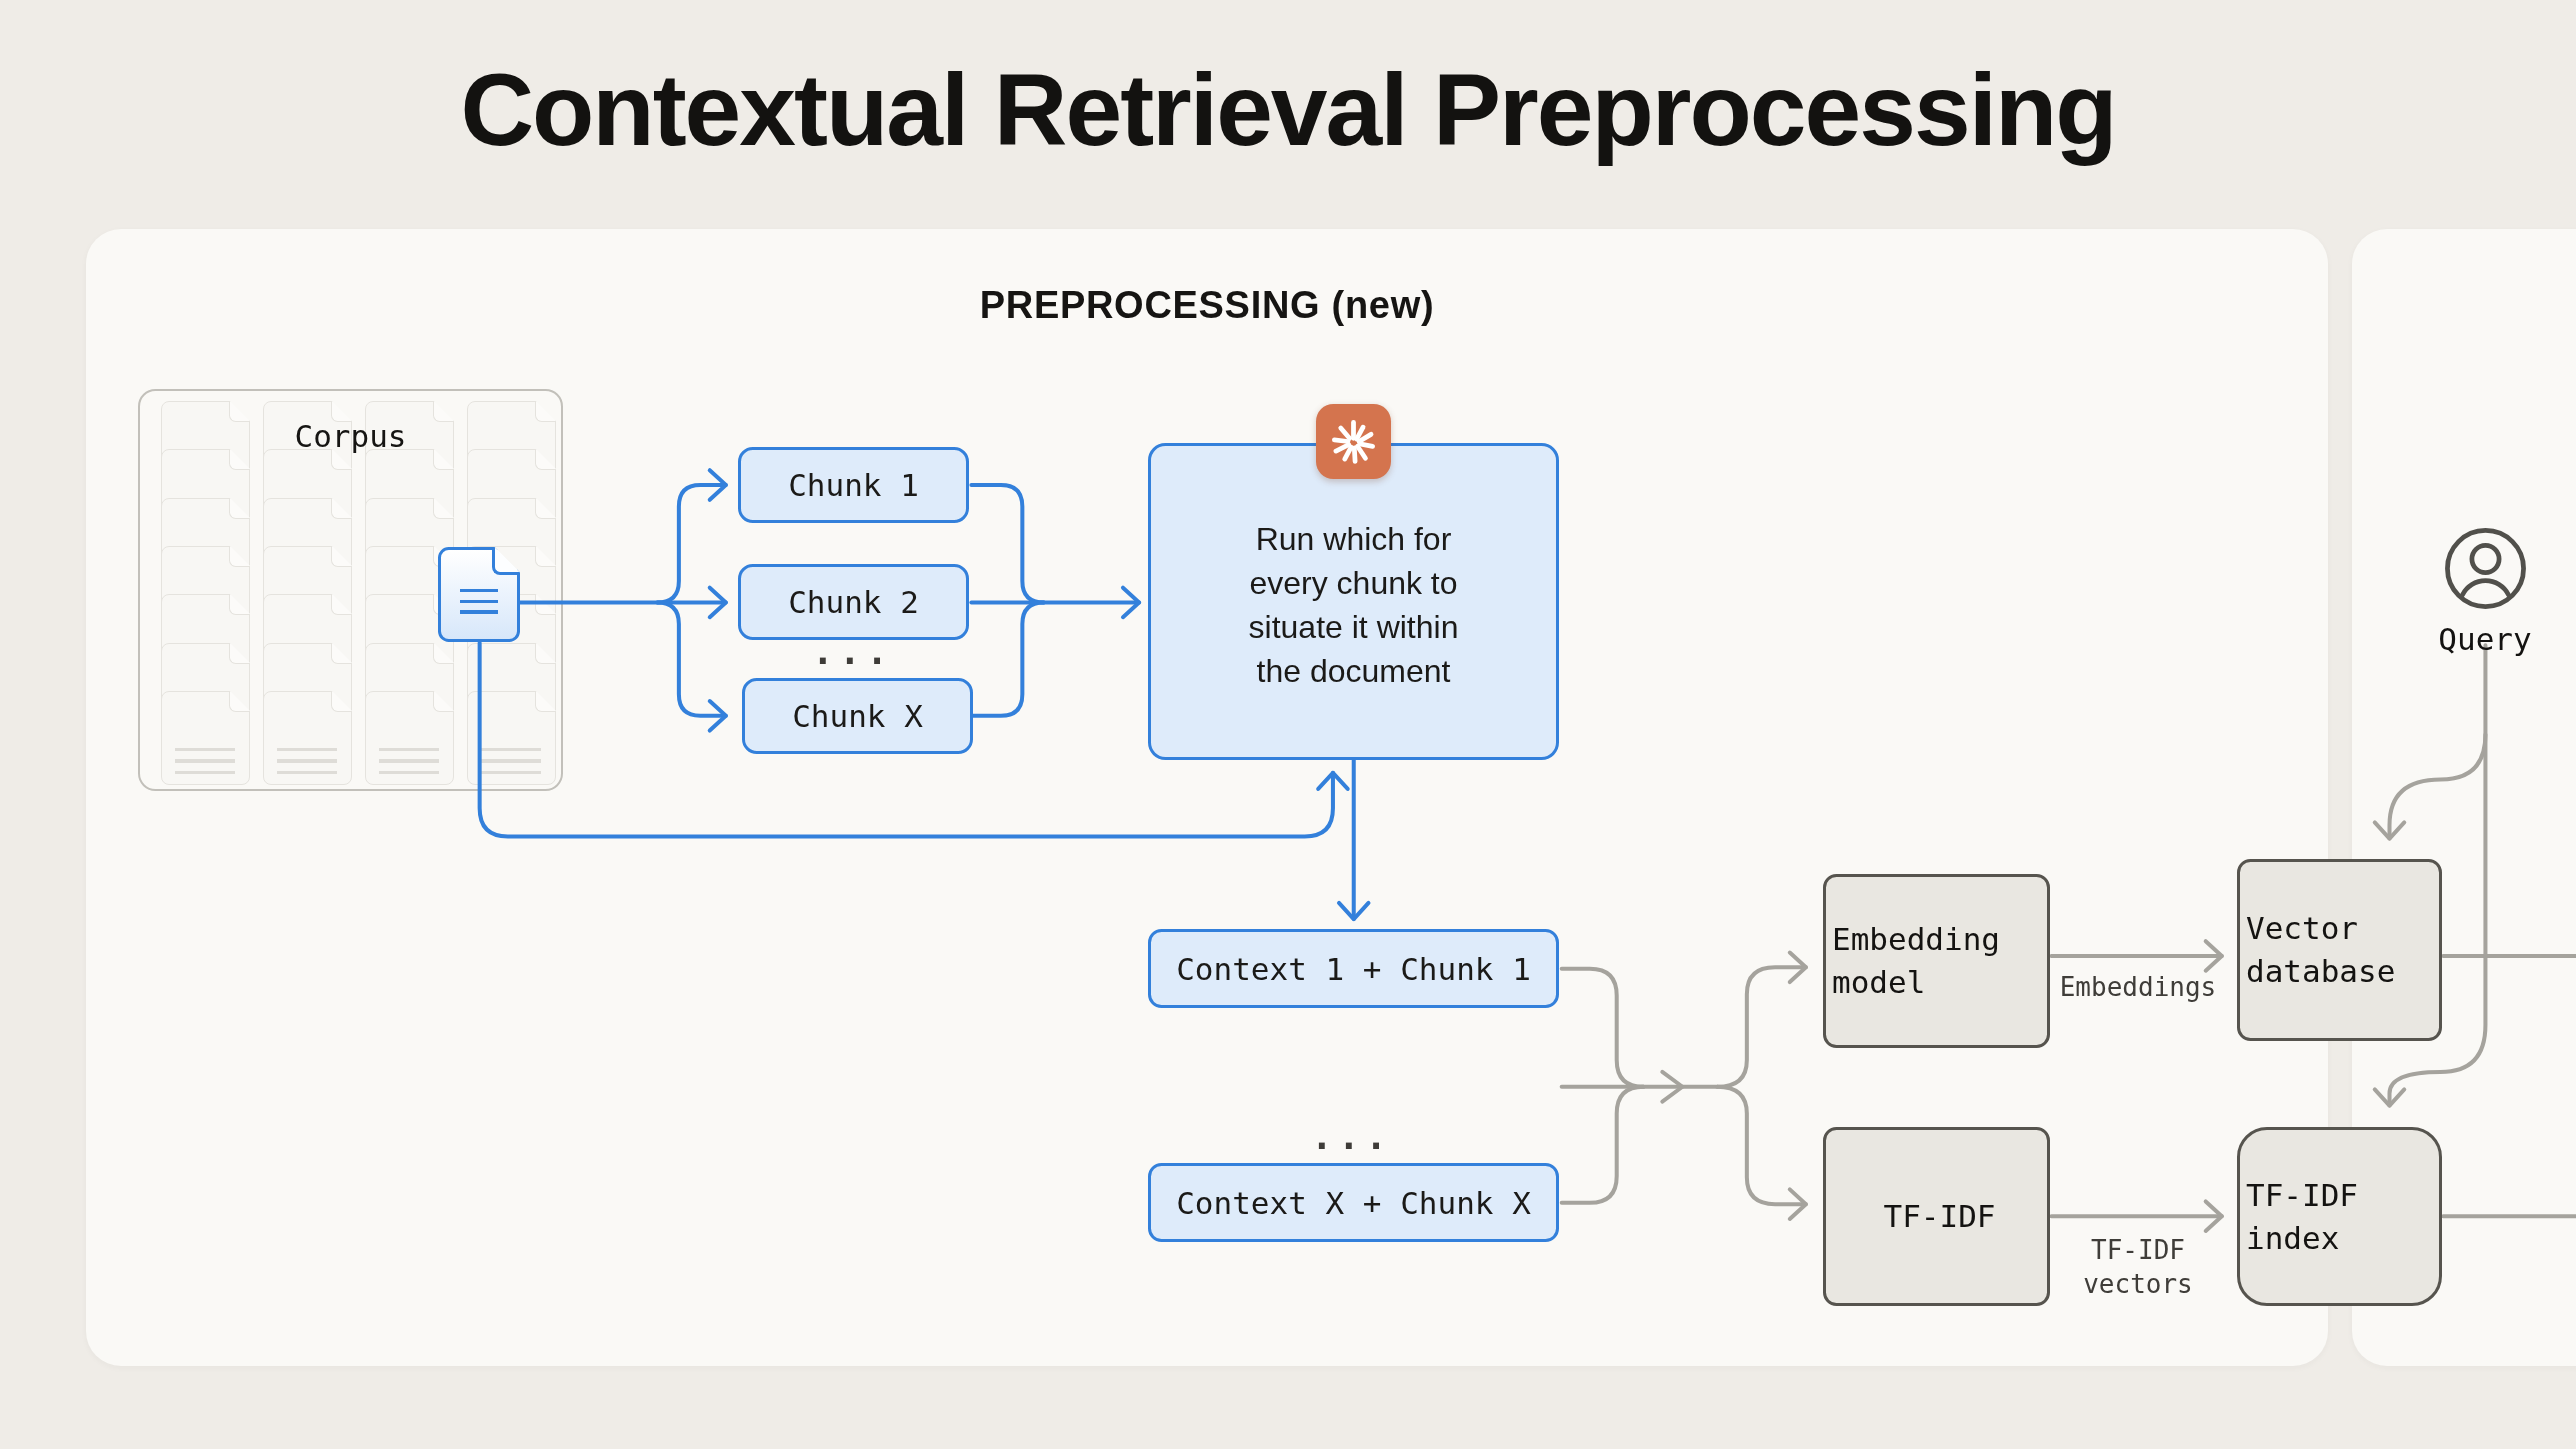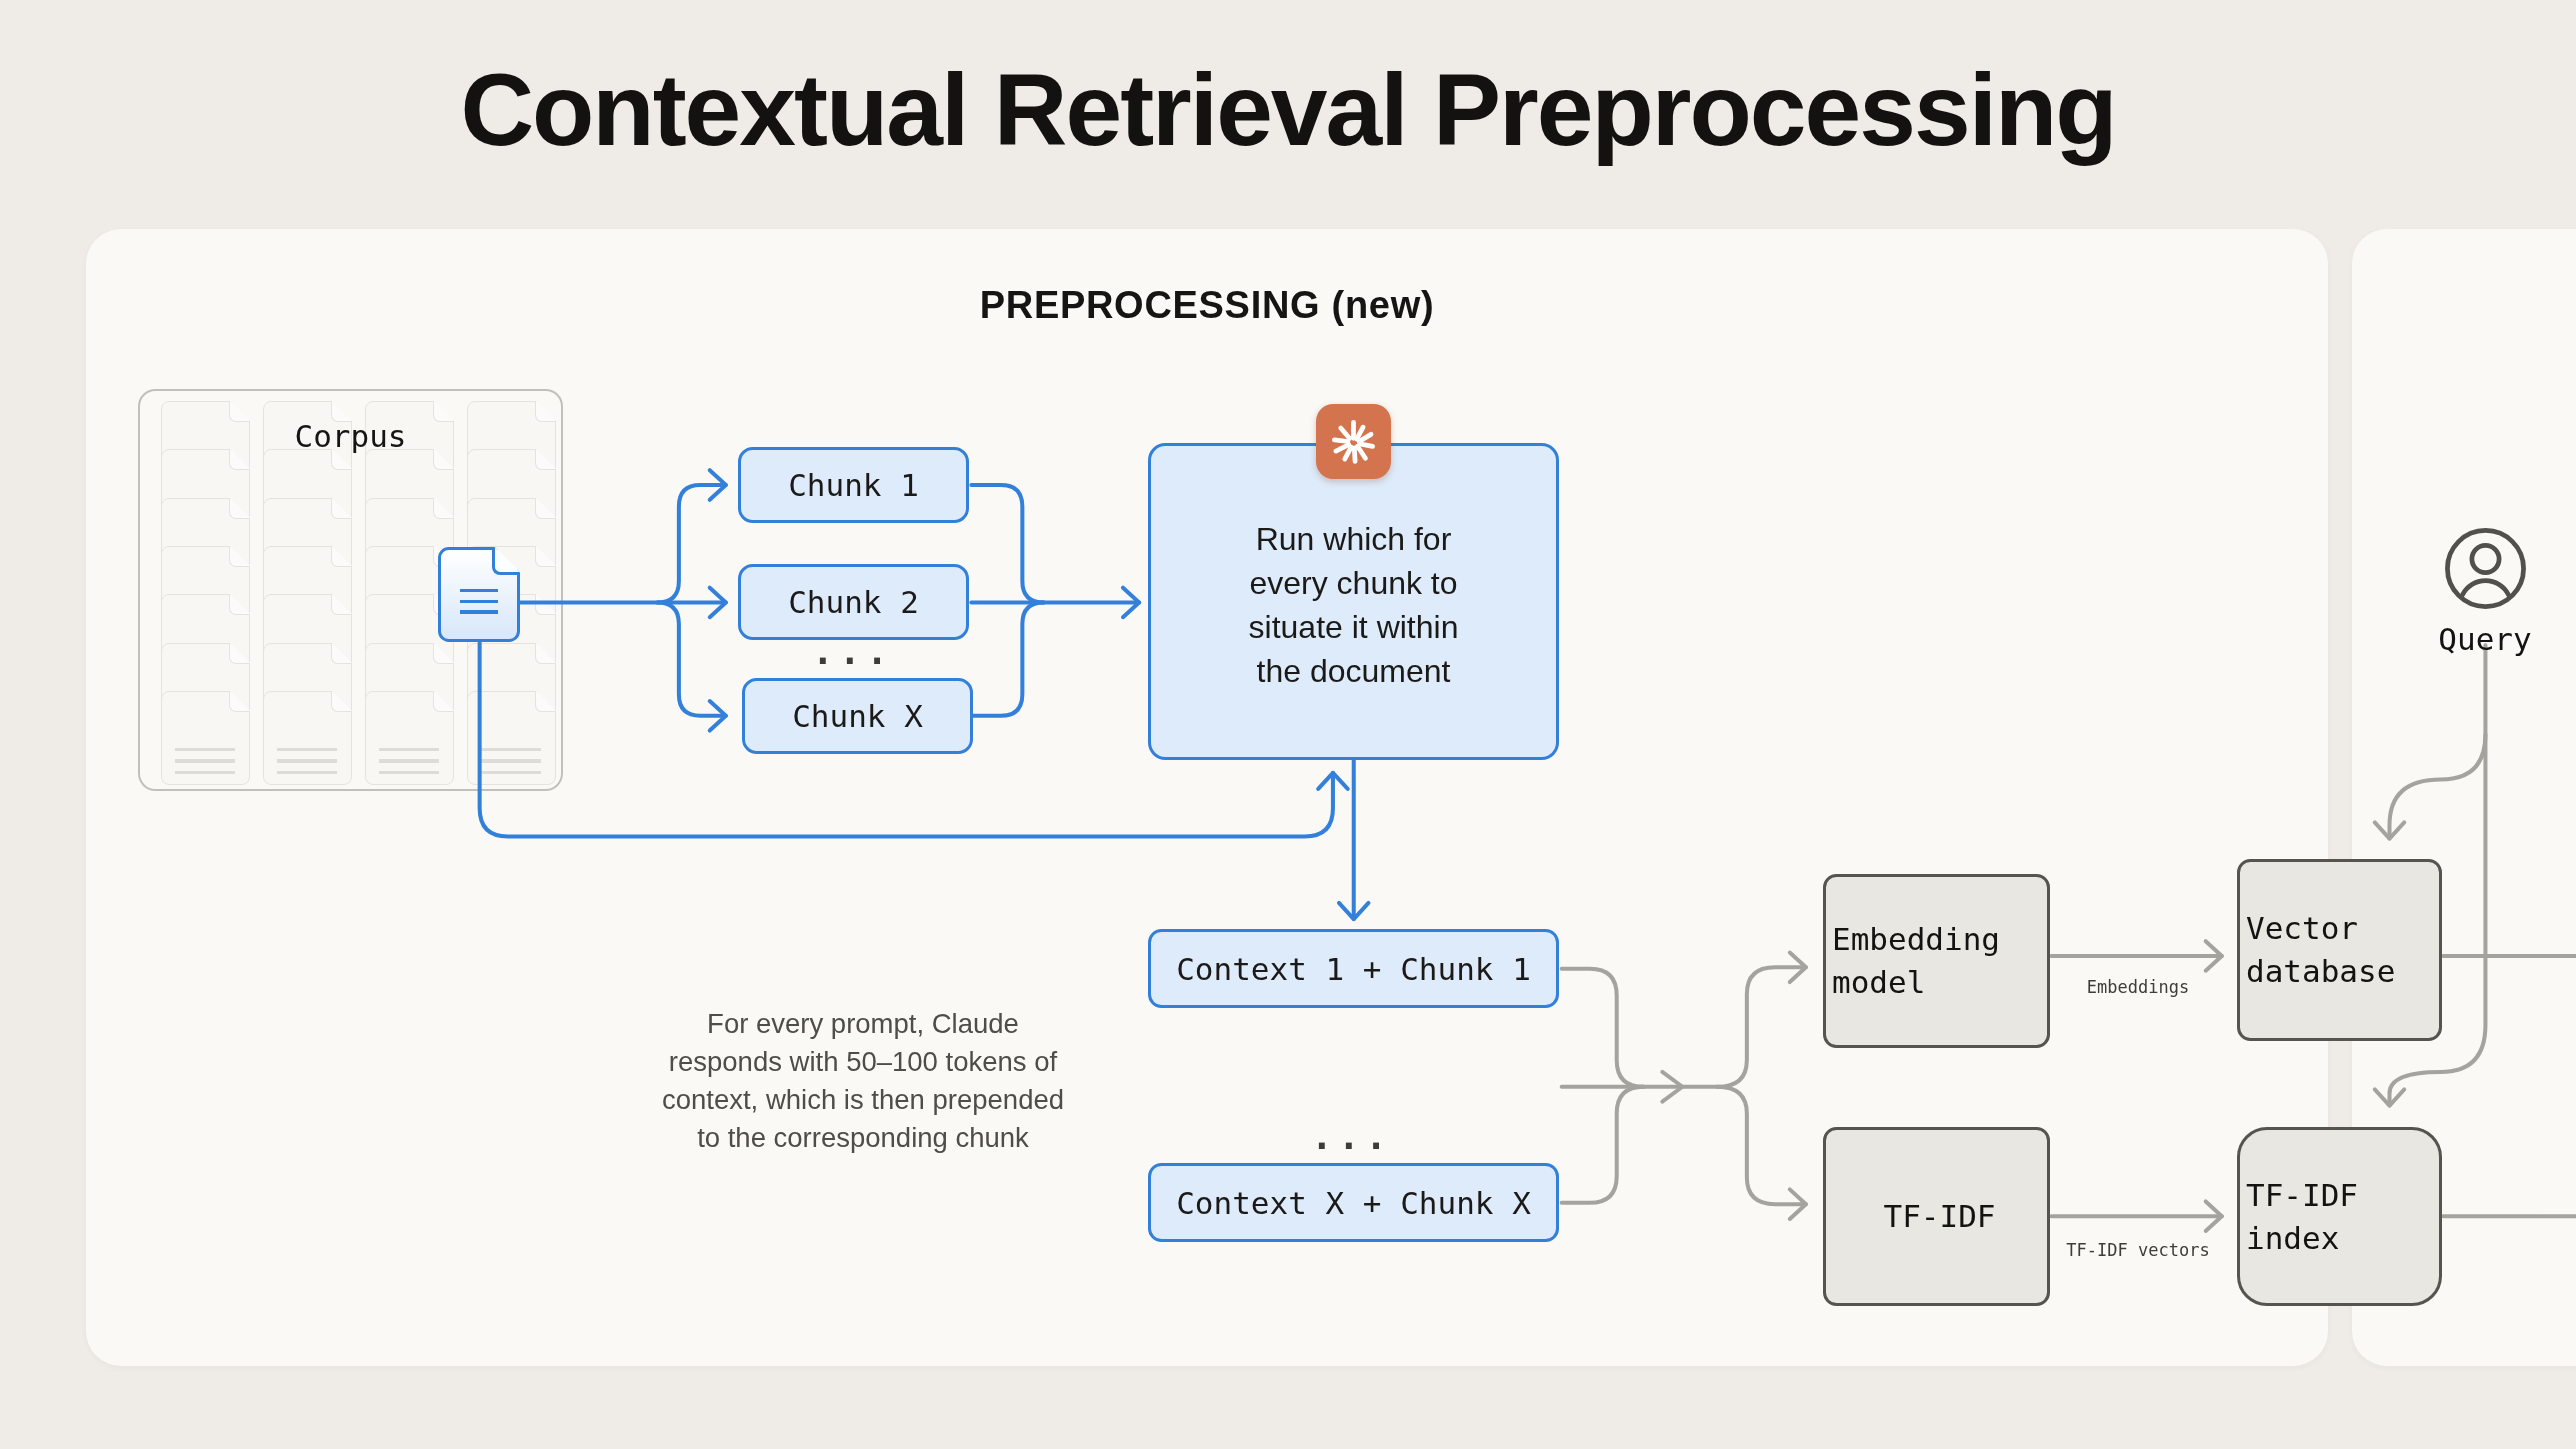--- a/index.html
+++ b/index.html
@@ -76,21 +76,21 @@
     font-size:27.5px; line-height:38px; color:var(--note-text); z-index:4;}
 
   .gray-box{position:absolute; background:var(--gray-box-fill); border:3.4px solid var(--gray-box-border);
     border-radius:13.4px; display:flex; align-items:center; justify-content:center; text-align:left;
     color:#141311; font-family:"DejaVu Sans Mono", monospace; font-size:31px; line-height:43px; z-index:5;padding-left:6px;}
   #embedding-model-box{left:1823px; top:874px; width:227px; height:174px;}
   #tfidf-box{left:1823px; top:1127px; width:227px; height:179px;}
   #vector-db-box{left:2237px; top:859px; width:205px; height:182px;}
   #tfidf-index-box{left:2237px; top:1127px; width:205px; height:179px;border-radius:30px;}
 
-  .edge-label{position:absolute; font-family:"DejaVu Sans Mono", monospace; font-size:17px;
+  .edge-label{position:absolute; font-family:"DejaVu Sans Mono", monospace; font-size:26px;
     line-height:34px; color:#3F3D39; text-align:center; z-index:4;}
   #embeddings-label{left:2053px; top:970px; width:170px;}
   #tfidf-vectors-label{left:2053px; top:1233px; width:170px;}
 
   #query-group{position:absolute; left:2398px; top:525px; width:174px; text-align:center; z-index:5;}
   #query-label{font-family:"DejaVu Sans Mono", monospace; font-size:31px; color:#141311; margin-top:6.7px;}
 
   #connector-svg{position:absolute; left:0; top:0; z-index:3;}
   .blue-path{stroke:var(--flow-blue); stroke-width:6; fill:none; stroke-linecap:round; stroke-linejoin:round;}
   .gray-path{stroke:var(--gray-line); stroke-width:6; fill:none; stroke-linecap:round; stroke-linejoin:round;}
@@ -213,26 +213,20 @@
         <line x1="37" y1="38" x2="47" y2="53"></line>
         <line x1="33" y1="40" x2="34" y2="57"></line>
         <line x1="29" y1="39" x2="21" y2="54"></line>
         <line x1="26" y1="36" x2="10" y2="44"></line>
         <line x1="25" y1="32" x2="8" y2="30"></line>
         <line x1="27" y1="28" x2="16" y2="15"></line>
       </g>
     </svg>
   </div>
 
-  <div id="note-text">
-    <div>For every prompt, Claude</div>
-    <div>responds with 50–100 tokens of</div>
-    <div>context, which is then prepended</div>
-    <div>to the corresponding chunk</div>
-  </div>
 
   <div class="blue-box" id="context-1">Context 1 + Chunk 1</div>
   <div class="ellipsis" id="context-ellipsis">...</div>
   <div class="blue-box" id="context-x">Context X + Chunk X</div>
 
   <div class="gray-box" id="embedding-model-box">Embedding model</div>
   <div class="edge-label" id="embeddings-label">Embeddings</div>
   <div class="gray-box" id="vector-db-box">Vector database</div>
   <div class="gray-box" id="tfidf-box">TF-IDF</div>
   <div class="edge-label" id="tfidf-vectors-label">TF-IDF vectors</div>

